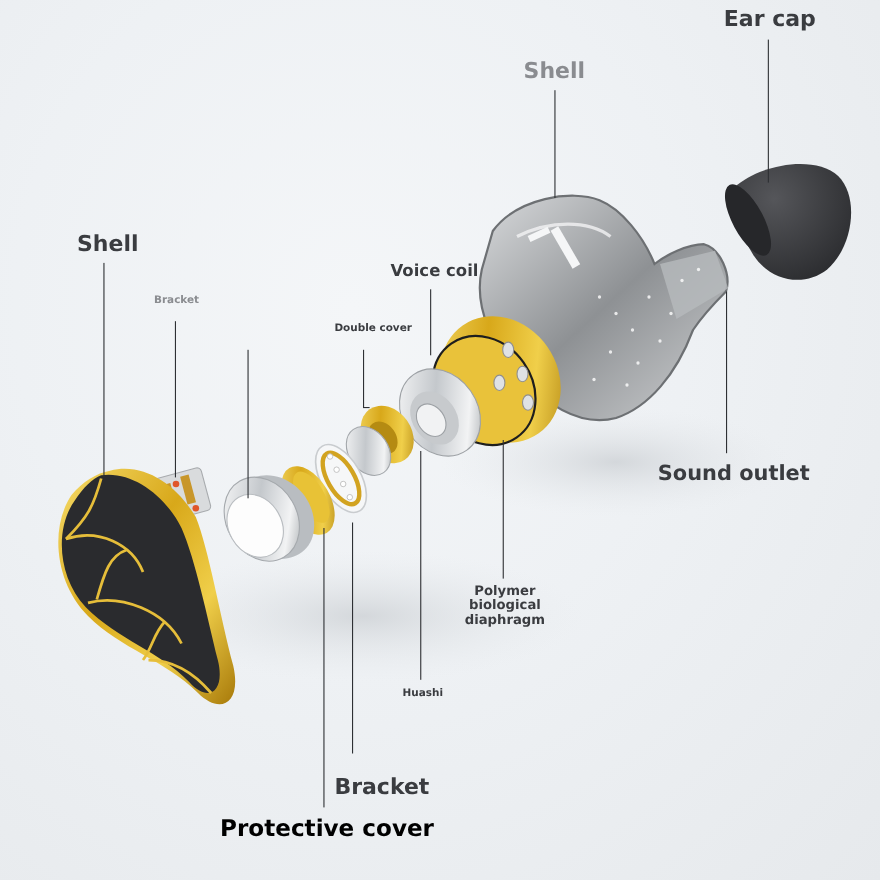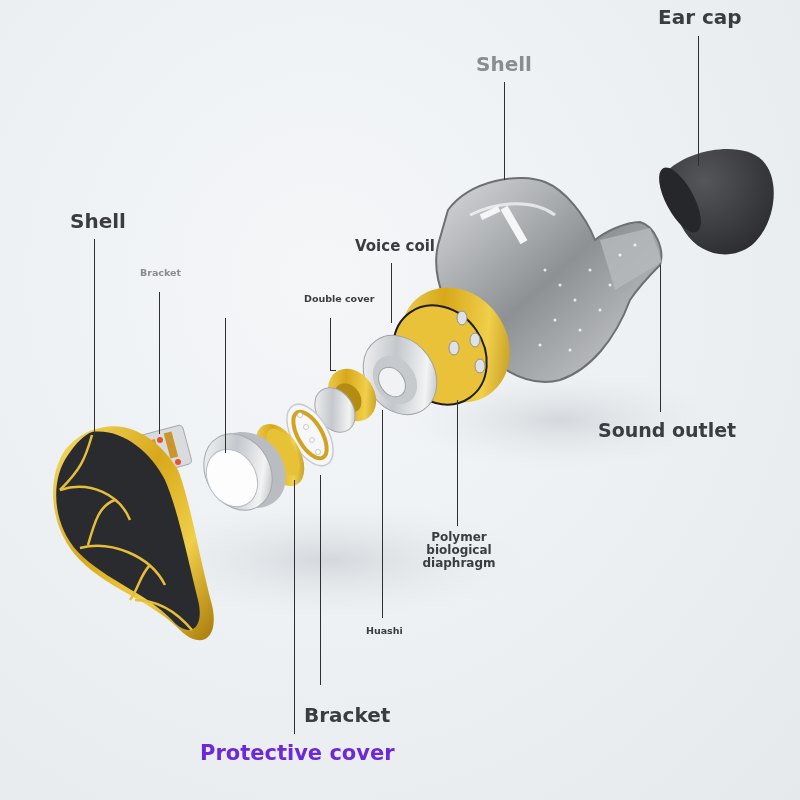--- a/index.html
+++ b/index.html
@@ -10,21 +10,21 @@
     }
     .stage { position: absolute; left: 0; top: 0; width: 800px; height: 800px; }
     .label {
       position: absolute; font-weight: bold; color: #3a3c40; white-space: nowrap;
       line-height: 1.1; text-align: center;
     }
     .label.big { font-size: 20px; }
     .label.mid { font-size: 15px; }
     .label.tiny { font-size: 9.5px; }
     .label.grey { color: #8a8c90; }
-    .label.lightgrey { color: #6d28d9; }
+    .label.lightgrey { color: #000000; }
     .label.multi { white-space: normal; }
     .leader { position: absolute; background: #2e3034; width: 1.3px; }
     .leader-h { position: absolute; background: #2e3034; height: 1.3px; }
     svg { position: absolute; left: 0; top: 0; }
   </style>
 </head>
 <body>
 
 <div class="stage">
 

